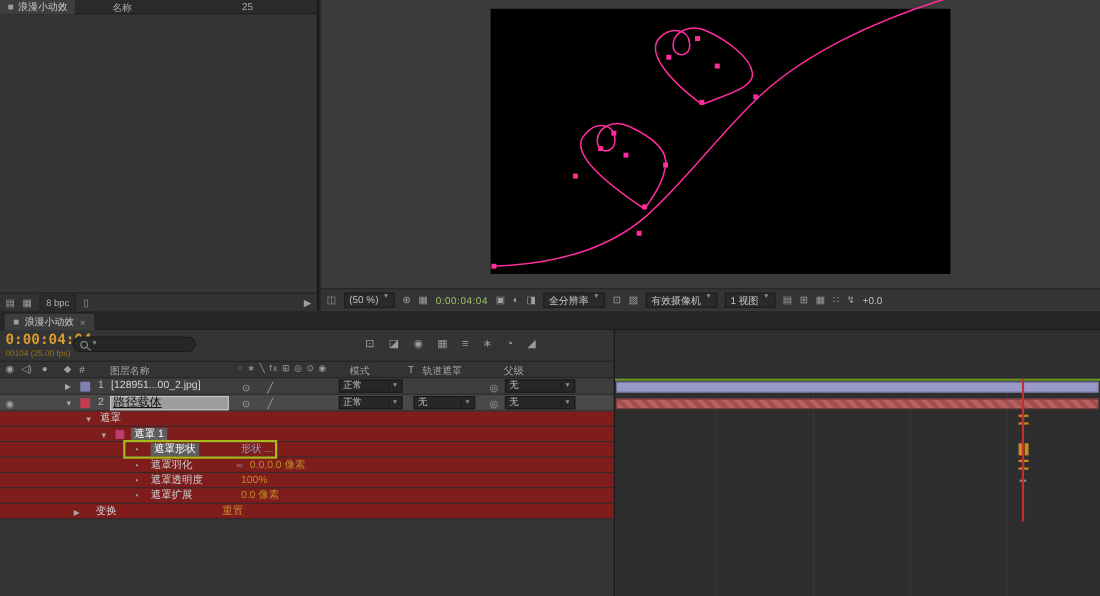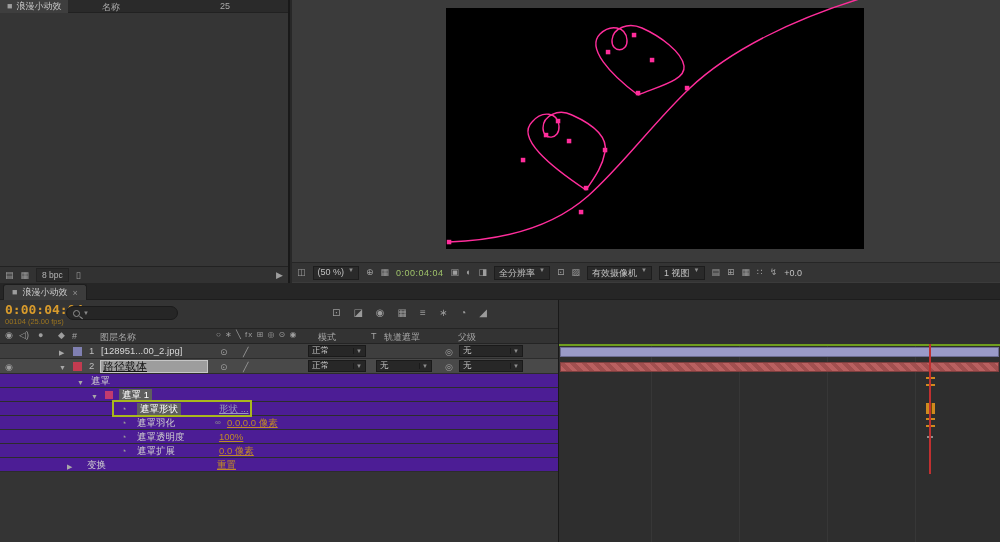--- a/index.html
+++ b/index.html
@@ -47,32 +47,32 @@
   #tb-icons span{font-size:10px;color:#9b9b9b}
 
   #tl-hdr{position:relative;height:16px;background:#333;border-top:1px solid #242424;border-bottom:1px solid #242424;font-size:9px;color:#a6a6a6}
   #tl-hdr > span{position:absolute;top:2px;white-space:nowrap}
 
   #rows{position:relative}
   .row{position:relative;border-bottom:1px solid #2c2c2c}
   .row > span{position:absolute;top:1px;line-height:12px;white-space:nowrap}
   .lrow{height:15px;background:#3e3e3e}
   .lrow.sel{background:#494949}
-  .prow{height:14px;background:#4c1d95}
+  .prow{height:14px;background:#7f1d1d}
   .row > span.arrow{top:3px;font-size:7px;color:#a8a8a8}
   .row > span.swatch{width:9px;height:9px;top:3px}
   .row > span.tgl{top:2px;font-size:9px;color:#9e9e9e}
   .num{color:#bdbdbd}
   .lname{color:#d6d6d6}
   .editbox{position:absolute;left:100px;top:1px;width:108px;height:13px;background:#9d9d9d;border:1px solid #c6c6c6;color:#141414;text-decoration:underline;font-size:11px;padding:0 2px;line-height:11px}
   .dd{position:absolute;top:1px;height:12px;background:#272727;border:1px solid #1a1a1a;display:flex;align-items:center;justify-content:space-between;padding:0 3px;font-size:8.5px;color:#c3c3c3}
   .dd .ar{font-size:6px;color:#8d8d8d;border-left:1px solid #1a1a1a;padding-left:2px;margin-left:3px}
   .plabel{color:#cfcfcf}
   .hl{background:#5e5e5e;color:#fff;padding:0 3px}
-  .pval{color:#bf8a28;text-decoration:underline}
+  .pval{color:#bf8a28;}
   .pval.shape{color:#9b9bbd}
   .stopw{color:#9a9a9a;font-size:9px;top:2px}
   .linkic{color:#8d8d8d;font-size:8px;top:2px}
   #greenbox{position:absolute;left:112px;top:56px;width:140px;height:17px;border:2px solid #a9b81d;z-index:5}
 
   #ruler{position:relative;height:44px;background:#303030;border-bottom:1px solid #262626;font-size:8.5px;color:#9a9a9a}
   #ruler .rl{position:absolute;top:3px}
   #ruler .tick{position:absolute;top:13px;width:1px;height:5px;background:#6e6e6e}
   #workbar{position:absolute;left:0;top:20px;width:100%;height:9px;background:#4b4b4b;border-top:1px solid #5c5c5c;border-bottom:1px solid #242424}
   #ph-head{position:absolute;left:365px;top:24px;width:12px;height:20px;background:#c99f1e;clip-path:polygon(0 0,100% 0,100% 62%,50% 100%,0 62%);z-index:6}
@@ -289,21 +289,21 @@
 
           <div class="row prow">
             <span class="stopw" style="left:121px">◔</span>
             <span class="plabel" style="left:137px">遮罩扩展</span>
             <span class="pval" style="left:219px">0.0 像素</span>
           </div>
 
           <div class="row prow">
             <span class="arrow" style="left:67px">▶</span>
             <span class="plabel" style="left:87px">变换</span>
-            <span class="pval" style="left:217px">重置</span>
+            <span class="pval" style="left:202px">重置</span>
           </div>
           <div id="greenbox"></div>
         </div>
       </div>
 
       <div id="tl-right">
         <div id="tracks">
           <div class="gline" style="left:92px"></div>
           <div class="gline" style="left:180px"></div>
           <div class="gline" style="left:268px"></div>

